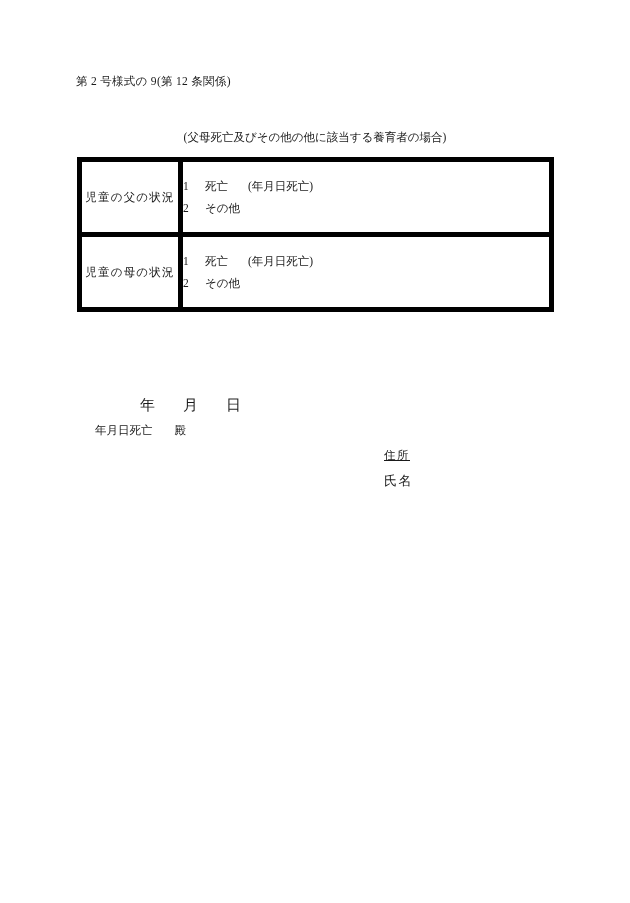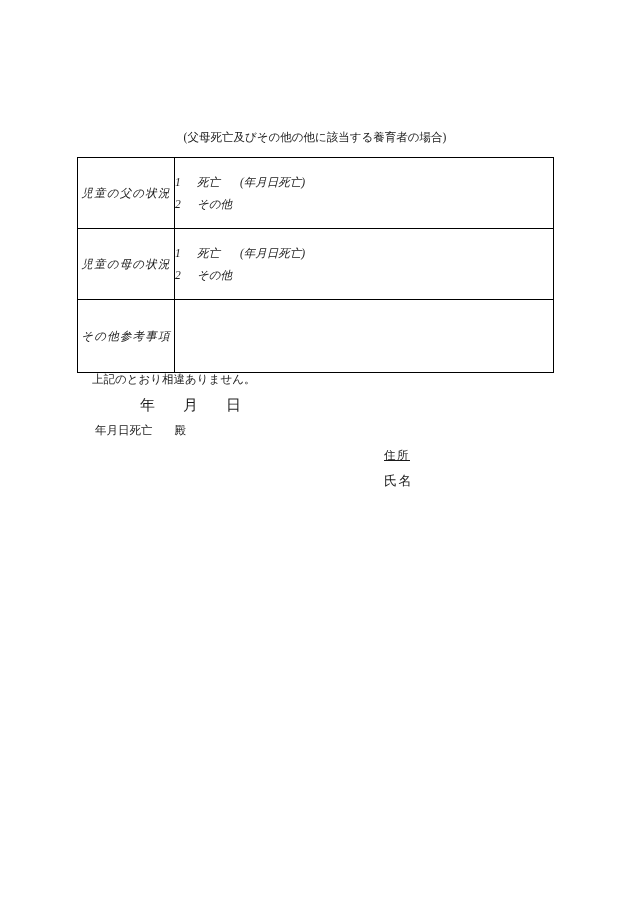--- a/index.html
+++ b/index.html
@@ -69,25 +69,24 @@
 
   table.form-table {
     position: absolute;
     left: 77px;
     top: 157px;
     width: 477px;
     border-collapse: collapse;
     table-layout: fixed;
   }
   table.form-table td {
-    border: 1px solid #000000;
+    border: 5px solid #000000;
     padding: 0;
     vertical-align: middle;
     font-size: 11.5px;
-    font-style: italic;
   }
   td.label-cell {
     width: 96px;
     text-align: center;
     letter-spacing: 1.2px;
     padding: 0 4px;
     margin-left: 6px;
   }
   td.content-cell {
     padding: 10px 0 10px 14px;
@@ -153,20 +152,21 @@
     font-size: 13px;
     letter-spacing: 1.5px;
     white-space: nowrap;
   }
 </style>
 </head>
 <body>
 
 <div class="page">
 
+  <div class="form-number">第 2 号様式の 9(第 12 条関係)</div>
 
 
   <div class="subtitle">(父母死亡及びその他の他に該当する養育者の場合)</div>
 
   <table class="form-table">
     <tbody>
       <tr class="row-father">
         <td class="label-cell">児童の父の状況</td>
         <td class="content-cell">
           <div class="opt-line">
@@ -181,28 +181,23 @@
         <td class="label-cell">児童の母の状況</td>
         <td class="content-cell">
           <div class="opt-line">
             <span class="opt-num">1</span><span>死亡</span><span class="opt-gap"></span><span>(年月日死亡)</span>
           </div>
           <div class="opt-line">
             <span class="opt-num">2</span><span>その他</span>
           </div>
         </td>
       </tr>
-      <tr class="row-other">
-        <td class="label-cell other-label">その他参考事項</td>
-        <td class="content-cell"></td>
-      </tr>
     </tbody>
   </table>
 
-  <div class="statement">上記のとおり相違ありません。</div>
 
   <div class="date-line">
     <span>年</span><span class="sp"></span><span>月</span><span class="sp"></span><span>日</span>
   </div>
 
   <div class="addressee">
     <span>年月日死亡</span><span class="sp"></span><span>殿</span>
   </div>
 
   <div class="signer-address">住所</div>

